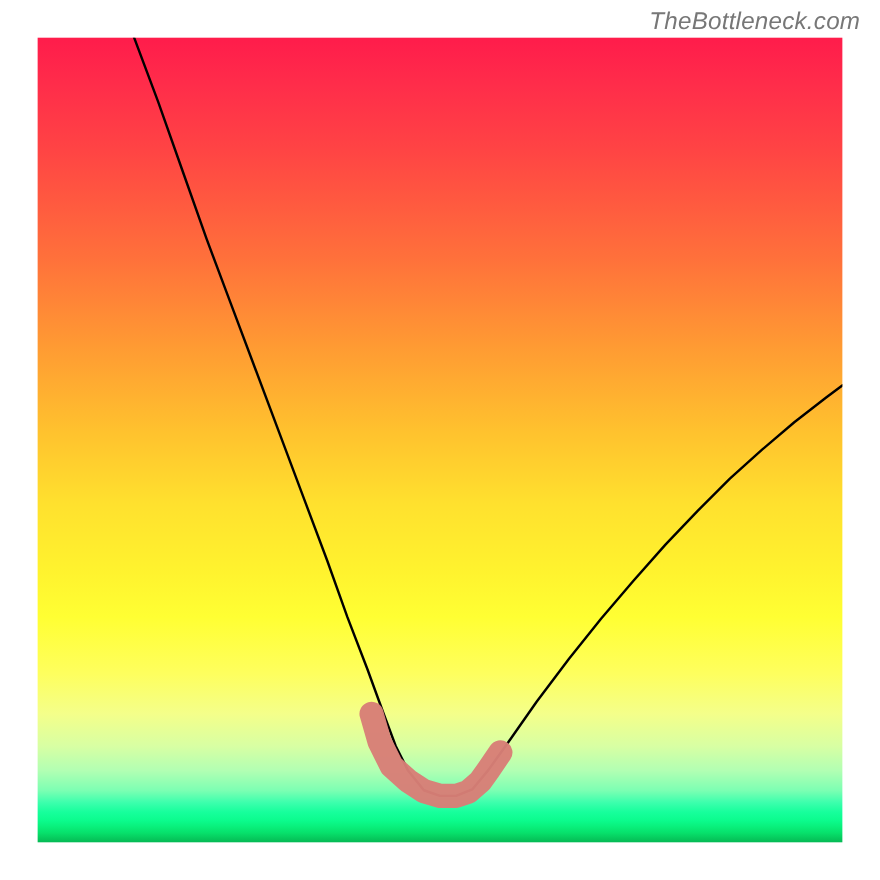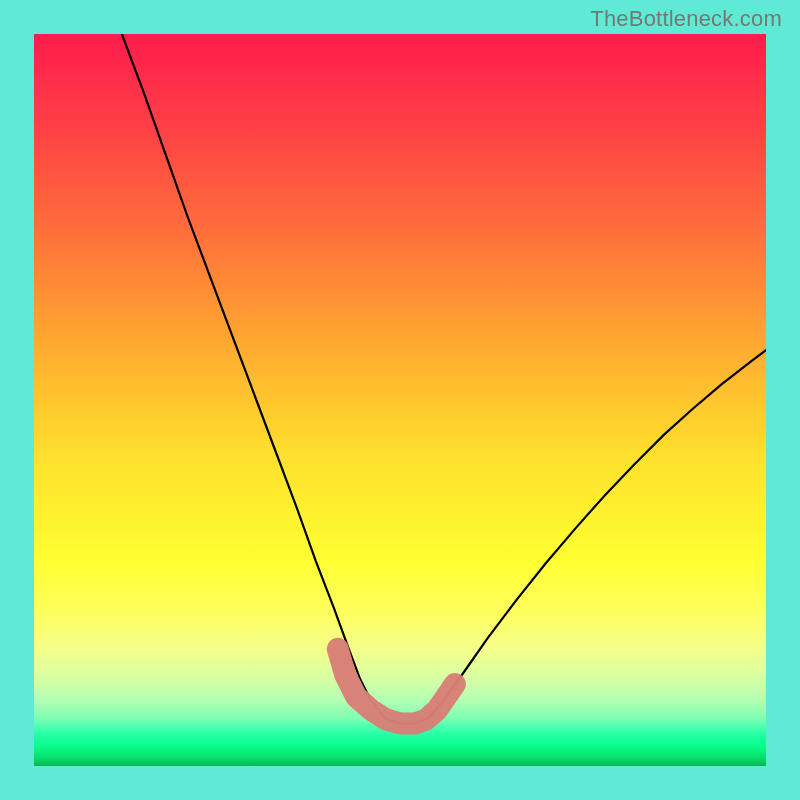--- a/index.html
+++ b/index.html
@@ -8,21 +8,22 @@
     width: 800px;
     height: 800px;
     background: #000;
     font-family: Arial, Helvetica, sans-serif;
     overflow: hidden;
   }
   .frame {
     position: relative;
     width: 800px;
     height: 800px;
-    background: #5eead4;
+    background: #ffffff;
+    font-style: italic;
   }
   .watermark {
     position: absolute;
     top: 6px;
     right: 18px;
     color: #777;
     font-size: 22px;
     letter-spacing: 0.2px;
     font-weight: 400;
     z-index: 5;

